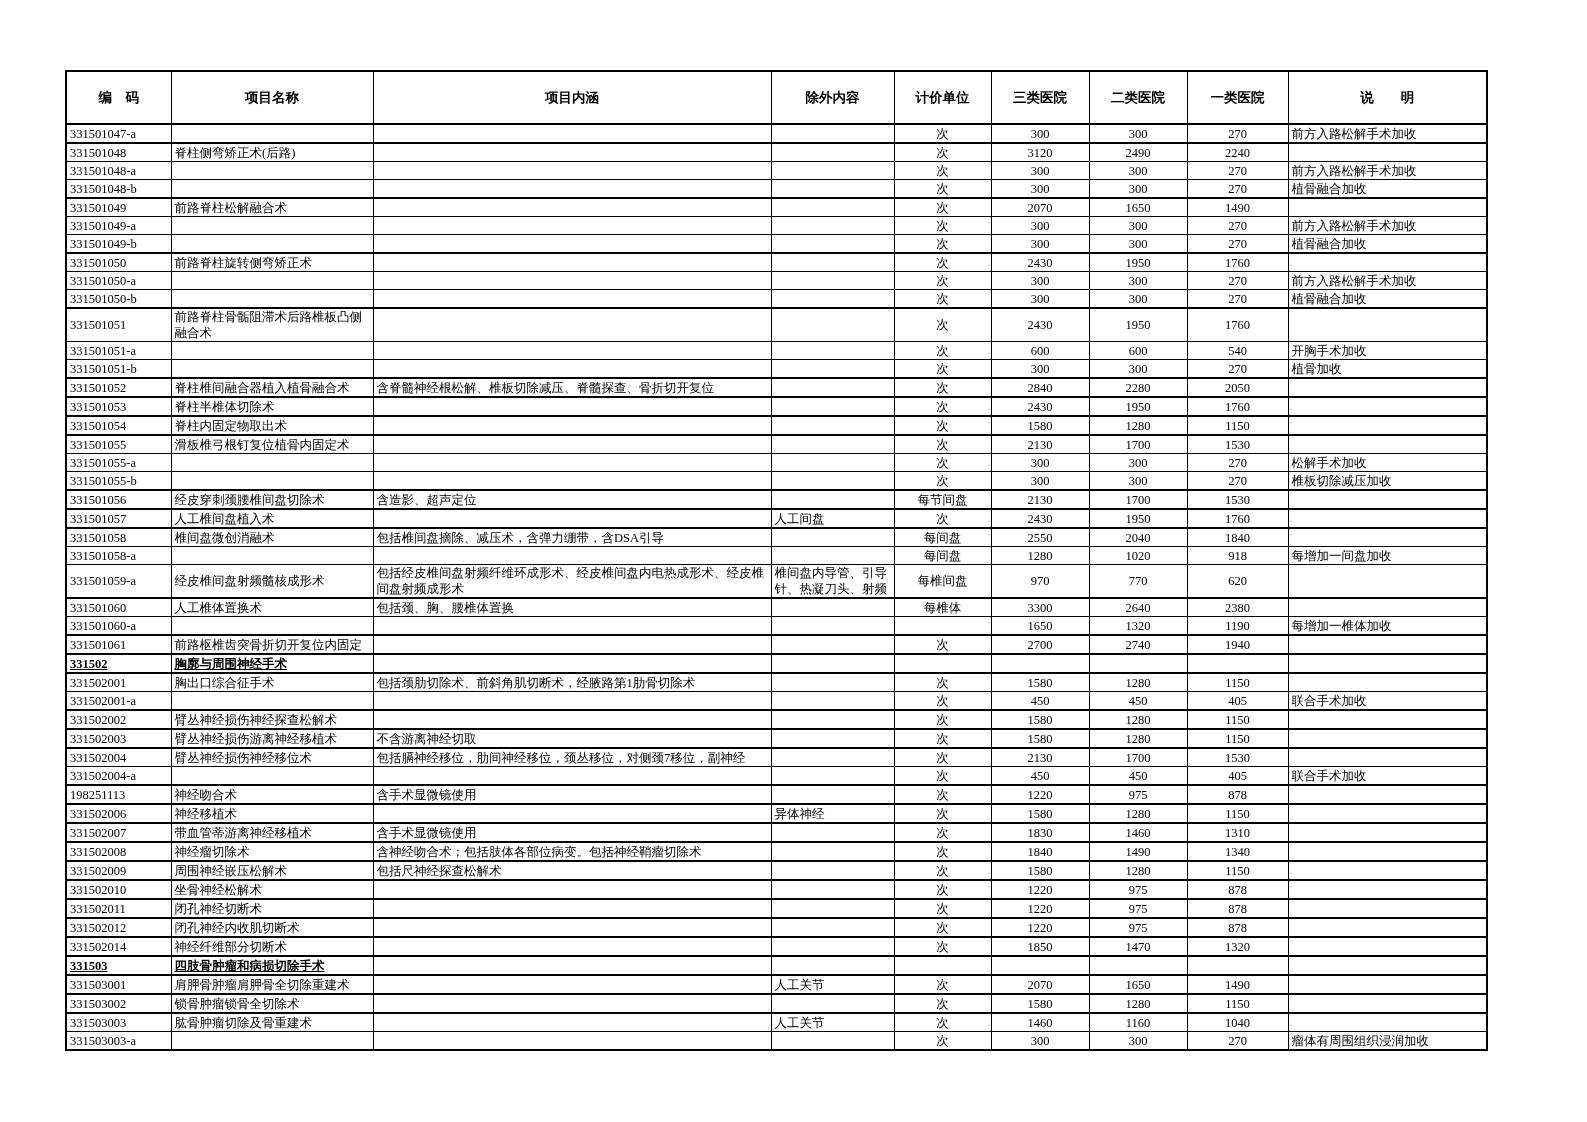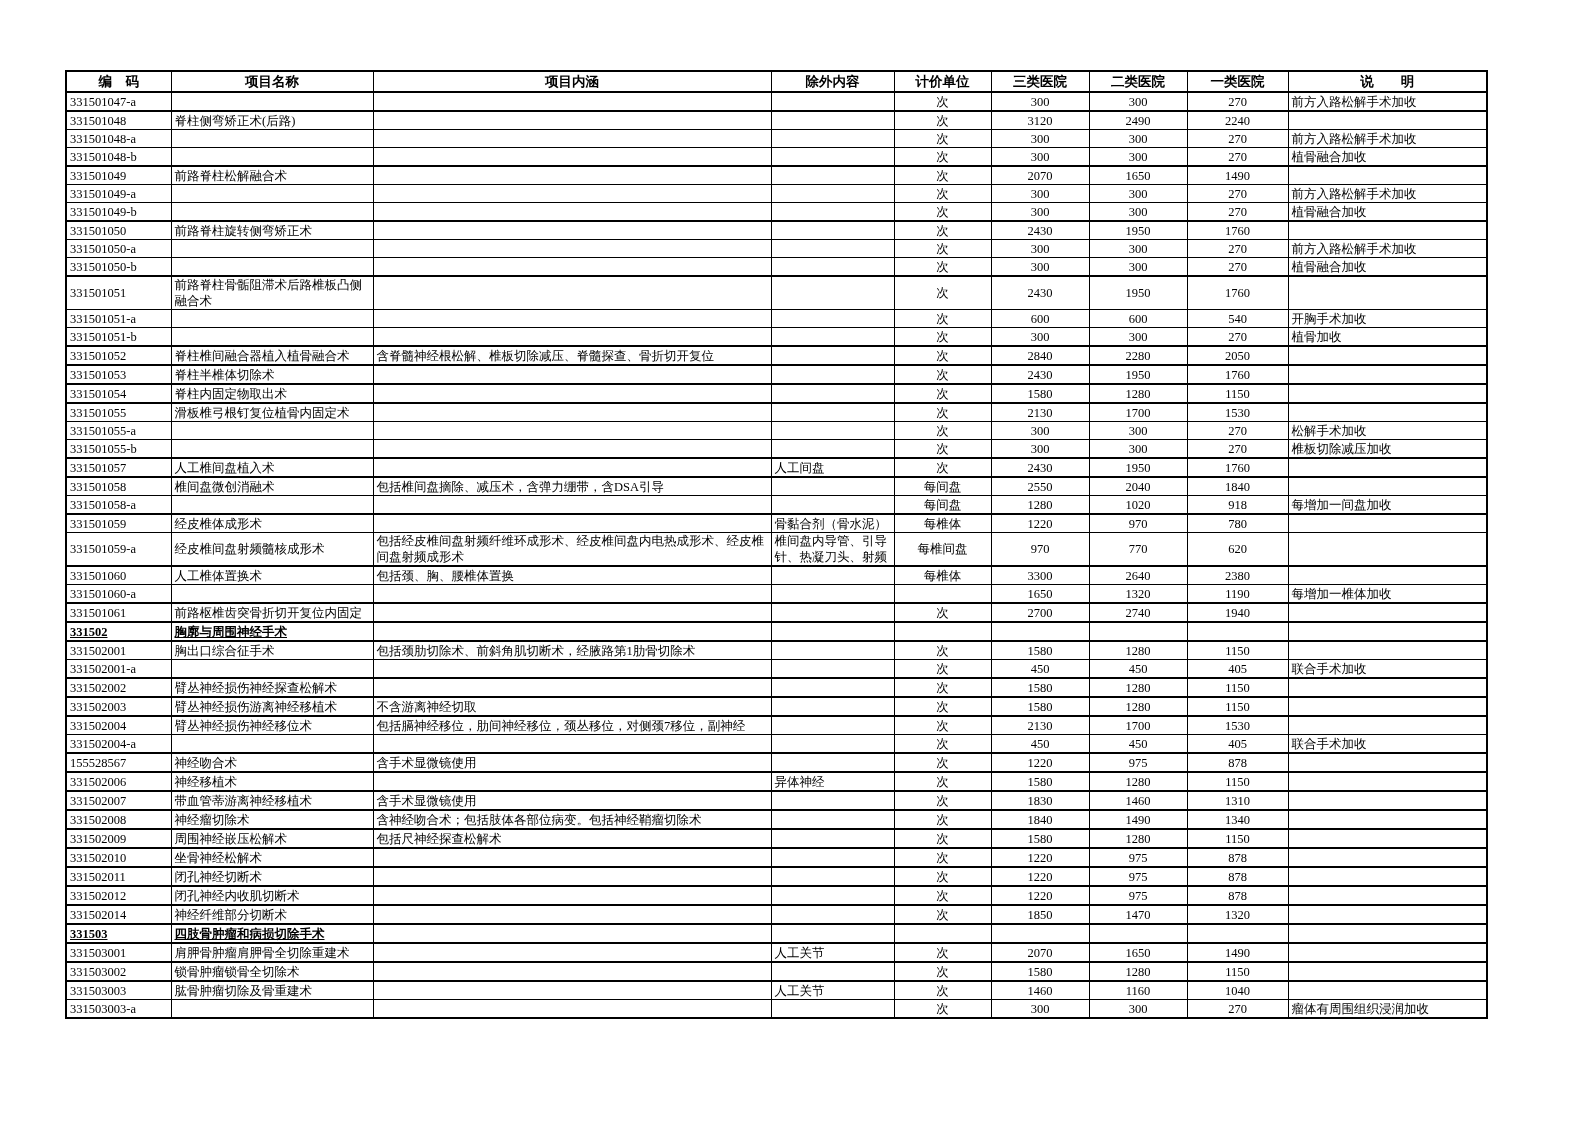--- a/index.html
+++ b/index.html
@@ -17,21 +17,21 @@
     width:1421px;
     border:2px solid #000;
   }
   .price-table th{
     border:1px solid #000;
     border-bottom:2px solid #000;
     font-weight:bold;
     font-size:13.5px;
     text-align:center;
     height:19px;
-    padding:0 2px;
+    padding:16px 2px;
     white-space:pre;
   }
   .price-table td{
     border:1px solid #000;
     font-size:12.5px;
     line-height:16px;
     padding:0 3px;
     height:17px;
     vertical-align:middle;
     word-break:break-all;
@@ -274,20 +274,31 @@
           <td class="col-name"></td>
           <td class="col-content"></td>
           <td class="col-exclude"></td>
           <td class="col-unit">次</td>
           <td class="col-h3">300</td>
           <td class="col-h2">300</td>
           <td class="col-h1">270</td>
           <td class="col-note">椎板切除减压加收</td>
         </tr>
         <tr class="group-start">
+          <td class="col-code">331501056</td>
+          <td class="col-name">经皮穿刺颈腰椎间盘切除术</td>
+          <td class="col-content">含造影、超声定位</td>
+          <td class="col-exclude"></td>
+          <td class="col-unit">每节间盘</td>
+          <td class="col-h3">2130</td>
+          <td class="col-h2">1700</td>
+          <td class="col-h1">1530</td>
+          <td class="col-note"></td>
+        </tr>
+        <tr class="group-start">
           <td class="col-code">331501057</td>
           <td class="col-name">人工椎间盘植入术</td>
           <td class="col-content"></td>
           <td class="col-exclude">人工间盘</td>
           <td class="col-unit">次</td>
           <td class="col-h3">2430</td>
           <td class="col-h2">1950</td>
           <td class="col-h1">1760</td>
           <td class="col-note"></td>
         </tr>
@@ -305,31 +316,20 @@
         <tr>
           <td class="col-code">331501058-a</td>
           <td class="col-name"></td>
           <td class="col-content"></td>
           <td class="col-exclude"></td>
           <td class="col-unit">每间盘</td>
           <td class="col-h3">1280</td>
           <td class="col-h2">1020</td>
           <td class="col-h1">918</td>
           <td class="col-note">每增加一间盘加收</td>
-        </tr>
-        <tr class="group-start">
-          <td class="col-code">331501059</td>
-          <td class="col-name">经皮椎体成形术</td>
-          <td class="col-content"></td>
-          <td class="col-exclude">骨黏合剂（骨水泥）</td>
-          <td class="col-unit">每椎体</td>
-          <td class="col-h3">1220</td>
-          <td class="col-h2">970</td>
-          <td class="col-h1">780</td>
-          <td class="col-note"></td>
         </tr>
         <tr>
           <td class="col-code">331501059-a</td>
           <td class="col-name">经皮椎间盘射频髓核成形术</td>
           <td class="col-content">包括经皮椎间盘射频纤维环成形术、经皮椎间盘内电热成形术、经皮椎间盘射频成形术</td>
           <td class="col-exclude">椎间盘内导管、引导针、热凝刀头、射频</td>
           <td class="col-unit">每椎间盘</td>
           <td class="col-h3">970</td>
           <td class="col-h2">770</td>
           <td class="col-h1">620</td>
@@ -439,21 +439,21 @@
           <td class="col-name"></td>
           <td class="col-content"></td>
           <td class="col-exclude"></td>
           <td class="col-unit">次</td>
           <td class="col-h3">450</td>
           <td class="col-h2">450</td>
           <td class="col-h1">405</td>
           <td class="col-note">联合手术加收</td>
         </tr>
         <tr class="group-start">
-          <td class="col-code">155528567</td>
+          <td class="col-code">198251113</td>
           <td class="col-name">神经吻合术</td>
           <td class="col-content">含手术显微镜使用</td>
           <td class="col-exclude"></td>
           <td class="col-unit">次</td>
           <td class="col-h3">1220</td>
           <td class="col-h2">975</td>
           <td class="col-h1">878</td>
           <td class="col-note"></td>
         </tr>
         <tr class="group-start">

